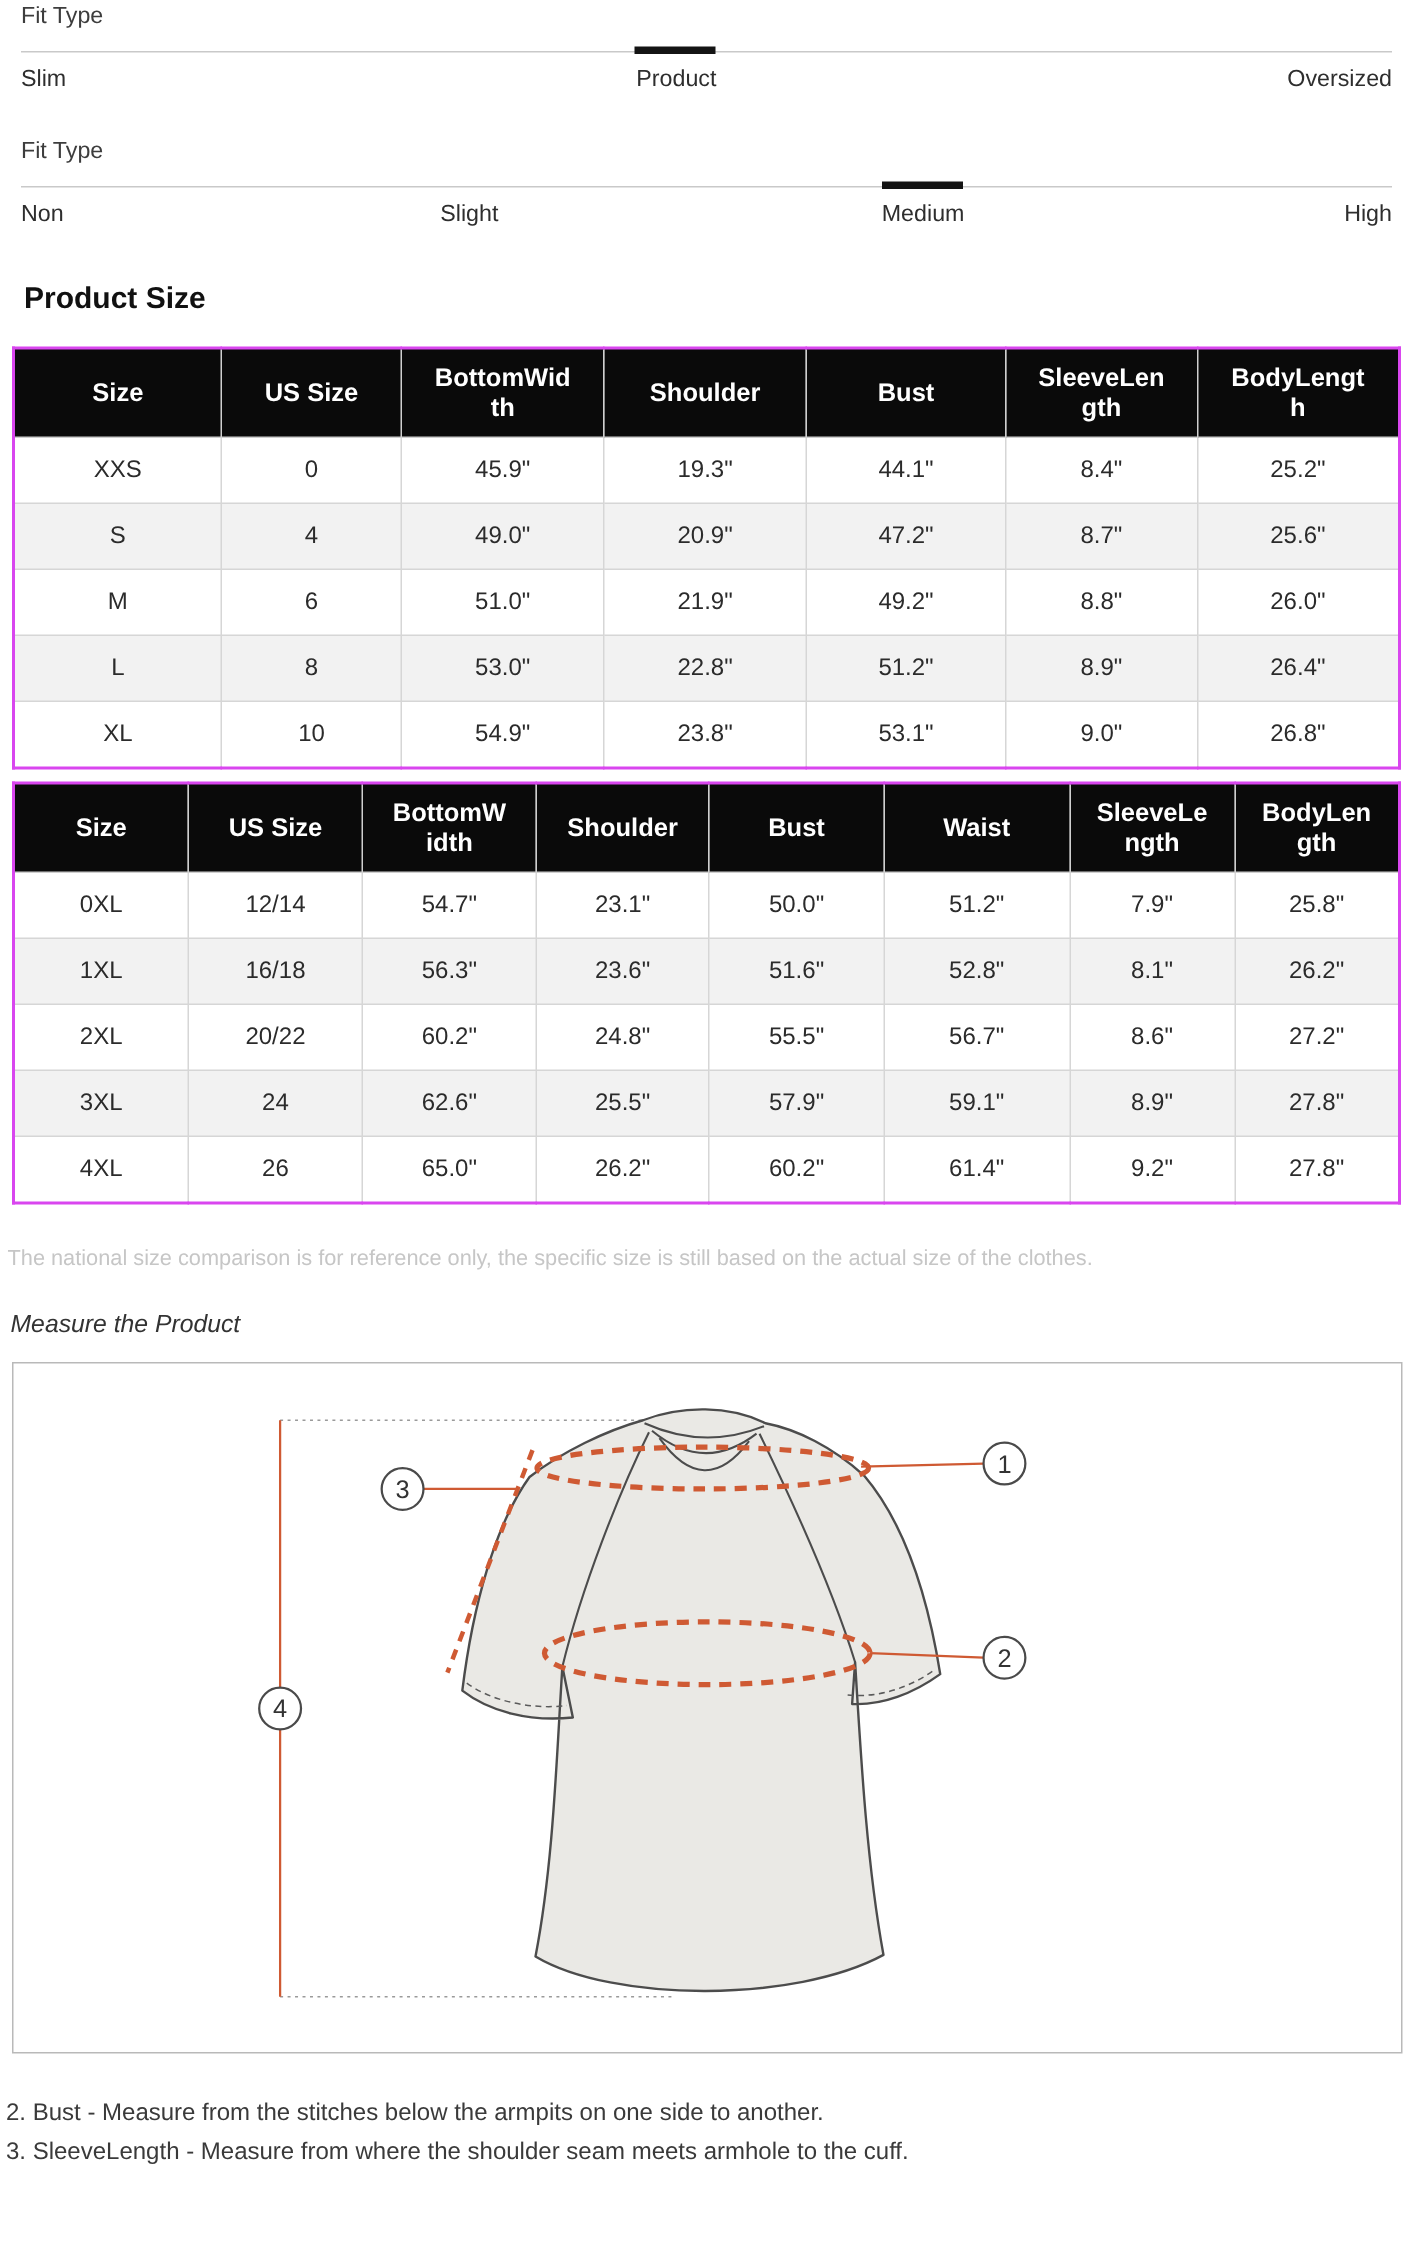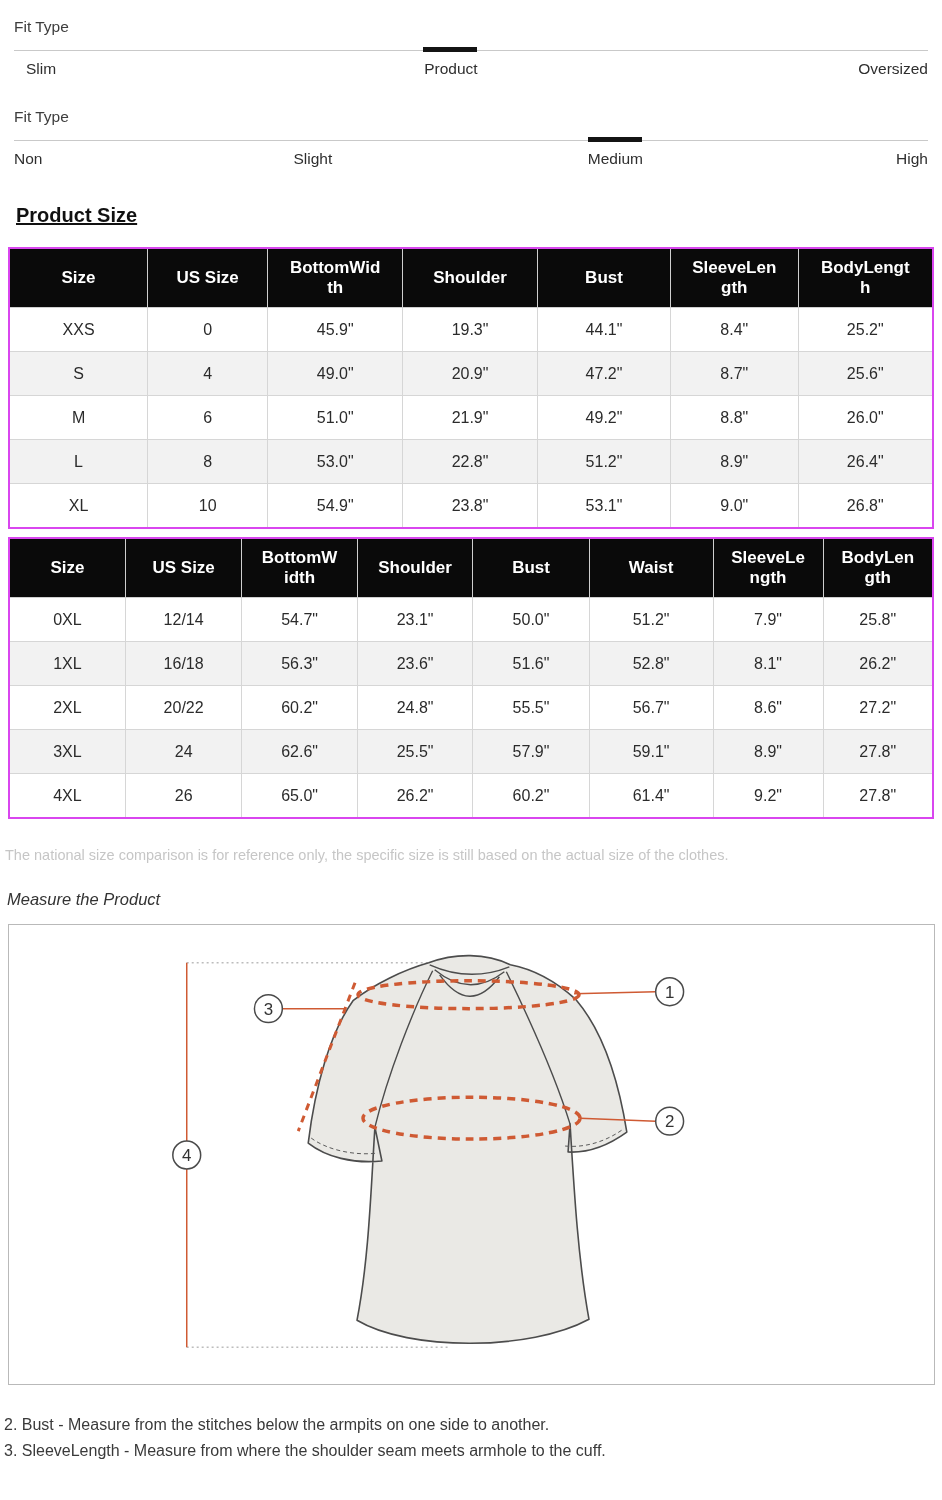--- a/index.html
+++ b/index.html
@@ -1,30 +1,30 @@
 <!DOCTYPE html>
 <html><head>
 <meta charset="utf-8">
 <style>
   html,body{margin:0;padding:0;background:#fff;}
   #page{position:relative;width:942px;height:1500px;background:#fff;overflow:hidden;
         font-family:"Liberation Sans","DejaVu Sans",sans-serif;color:#2e2e2e;}
 
   
-  .fit-section{padding:2px 14px 0 14px;margin-top:16px;}
+  .fit-section{padding:2px 14px 0 14px;}
   .fit-label{font-size:15.5px;color:#3d3d3d;height:18px;}
   .slider{position:relative;height:6px;margin-top:11px;}
   .slider-line{position:absolute;left:0;right:0;top:3px;border-top:1px solid #c9c9c9;}
   .slider-marker{position:absolute;top:0;width:54px;height:5px;background:#141414;transform:translateX(-50%);}
   .slider-opts{position:relative;height:18px;margin-top:7px;font-size:15.5px;color:#2e2e2e;}
   .slider-opt{position:absolute;top:0;white-space:nowrap;}
   .fit-block2{margin-top:30px;}
 
   
-  .ps-title{margin:36px 0 0 16px;font-size:20px;font-weight:bold;color:#111;height:24px;text-decoration:underline;}
+  .ps-title{margin:36px 0 0 16px;font-size:20px;font-weight:bold;color:#111;height:24px;}
   table.size-table{width:926px;margin:0 auto;border-collapse:collapse;border:2px solid #d946ef;table-layout:fixed;}
   .size-table th{background:#0a0a0a;color:#fff;font-weight:bold;font-size:17px;height:58px;
                  border:1px solid #cfcfcf;text-align:center;white-space:pre-line;line-height:1.2;padding:0 2px;}
   .size-table td{font-size:16px;color:#2b2b2b;text-align:center;height:41px;border:1px solid #d6d6d6;}
   .size-table tbody tr:nth-child(even){background:#f2f2f2;}
   #table1{margin-top:19px;}
   #table2{margin-top:8px;}
   .size-note{margin:28px 0 0 5px;font-size:14.5px;color:#c6c6c6;}
 
   
@@ -51,21 +51,21 @@
 
   <div class="fit-section">
 
     <div>
       <div class="fit-label">Fit Type</div>
       <div class="slider">
         <div class="slider-line"></div>
         <div class="slider-marker" style="left: 47.7%;"></div>
       </div>
       <div class="slider-opts">
-          <span class="slider-opt" style="left: 12px; text-align: center;">Slim</span>
+          <span class="slider-opt" style="left: 0px; text-align: center;">Slim</span>
           <span class="slider-opt" style="left: 47.8%; transform: translateX(-50%);">Product</span>
           <span class="slider-opt" style="right: 0px;">Oversized</span>
         </div>
     </div>
 
     <div class="fit-block2">
       <div class="fit-label">Fit Type</div>
       <div class="slider">
         <div class="slider-line"></div>
         <div class="slider-marker" style="left: 65.8%;"></div>

